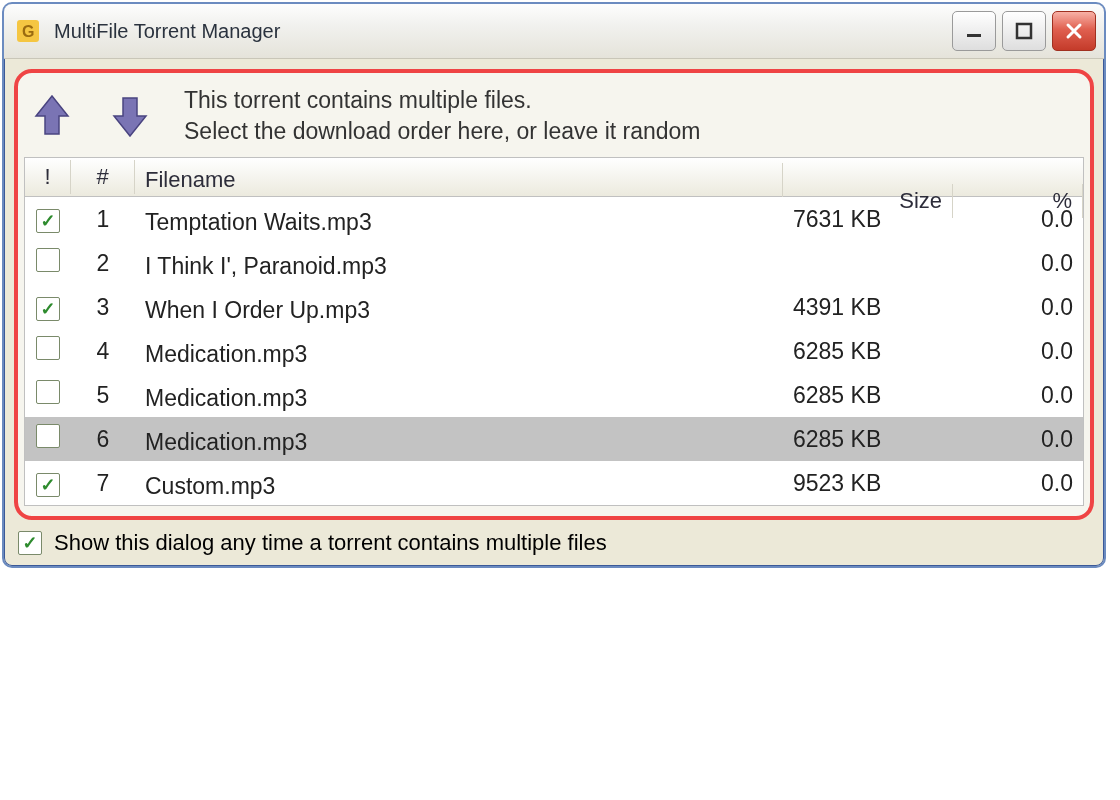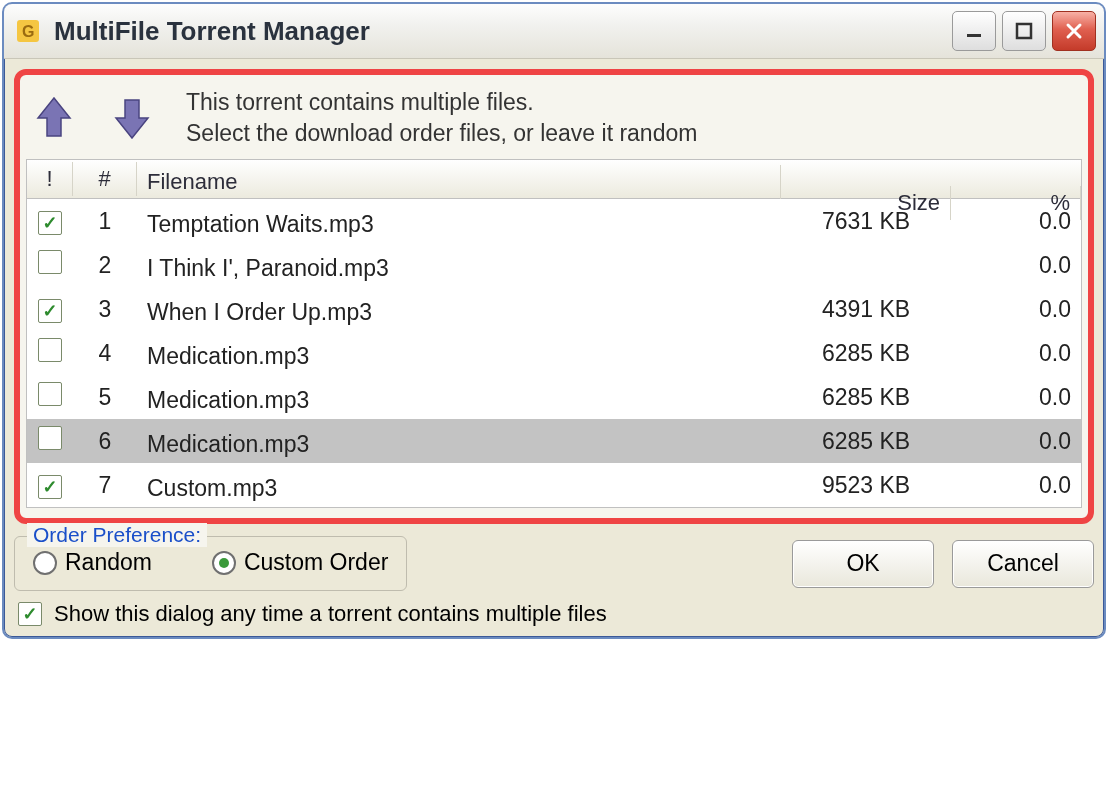--- a/index.html
+++ b/index.html
@@ -32,24 +32,24 @@
   }
   .app-icon {
     width: 28px;
     height: 28px;
     margin-right: 12px;
     display: flex;
     align-items: center;
     justify-content: center;
   }
   .title-text {
-    font-weight: bold;
+    font-weight: normal;
     color: #2a323e;
     flex: 1;
-    font-size: 26px;
+    font-size: 20px;
   }
   .win-buttons {
     display: flex;
     gap: 6px;
   }
   .win-btn {
     width: 42px;
     height: 38px;
     border: 1px solid #9a9a9a;
     border-radius: 5px;
@@ -61,22 +61,22 @@
   }
   .win-btn.close {
     background: linear-gradient(to bottom, #f8b1a6, #e06050 45%, #c43b2a);
     border-color: #a03020;
     color: #fff;
   }
   
   .panel {
     margin: 10px;
     background: #f6f5ee;
-    border: 6px solid #ef4444;
-    border-radius: 12px;
+    border: 4px solid #ef4444;
+    border-radius: 18px;
     padding: 6px 6px 10px 6px;
   }
   .toolbar {
     display: flex;
     align-items: center;
     padding: 6px 8px 10px 4px;
   }
   .arrow-btn {
     width: 48px;
     height: 50px;
@@ -106,21 +106,21 @@
     color: #2d2d3a;
   }
   .grid-header > div, .grid-row > div {
     padding: 4px 10px;
     border-right: 1px solid #d6d4c8;
     box-sizing: border-box;
   }
   .col-check { width: 46px; text-align: center; }
   .col-num   { width: 64px; text-align: center; }
   .col-name  { flex: 1; margin-top: 6px; }
-  .col-size  { width: 170px; text-align: center; }
+  .col-size  { width: 170px; text-align: left; }
   .col-pct   { width: 130px; text-align: right; }
   .grid-header .col-pct, .grid-header .col-size { text-align: right; margin-top: 48px; }
   .grid-body { }
   .grid-row {
     display: flex;
     height: 44px;
     align-items: center;
     color: #222;
     font-size: 23px;
   }
@@ -254,21 +254,21 @@
           <polygon points="20,2 36,22 27,22 27,40 13,40 13,22 4,22" fill="#7a74b4" stroke="#4a4480" stroke-width="1.5"></polygon>
         </svg>
       </div>
       <div class="arrow-btn">
         <svg width="40" height="44" viewBox="0 0 40 44">
           <polygon points="20,42 36,22 27,22 27,4 13,4 13,22 4,22" fill="#7a74b4" stroke="#4a4480" stroke-width="1.5"></polygon>
         </svg>
       </div>
       <div class="instructions">
         <div>This torrent contains multiple files.</div>
-        <div>Select the download order files, or leave it random</div>
+        <div>Select the download order here, or leave it random</div>
       </div>
     </div>
 
     <div class="grid">
       <div class="grid-header">
         <div class="col-check">!</div>
         <div class="col-num">#</div>
         <div class="col-name">Filename</div>
         <div class="col-size">Size</div>
         <div class="col-pct">%</div>
@@ -319,38 +319,18 @@
             <div class="col-check"><span class="chk checked"></span></div>
             <div class="col-num">7</div>
             <div class="col-name">Custom.mp3</div>
             <div class="col-size">9523 KB</div>
             <div class="col-pct">0.0</div>
           </div>
         </div>
     </div>
   </div>
 
-  <div class="footer">
-    <div class="fieldset">
-      <div class="fieldset-legend">Order Preference:</div>
-      <div class="radio-opt">
-        <span class="radio" id="radio-random"></span>
-        <span>Random</span>
-      </div>
-      <div class="radio-opt">
-        <span class="radio checked" id="radio-custom"></span>
-        <span>Custom Order</span>
-      </div>
-    </div>
-    <div class="spacer"></div>
-    <div class="btn">
-        <span>OK</span>
-      </div>
-    <div class="btn">
-        <span>Cancel</span>
-      </div>
-  </div>
 
   <div class="show-again">
     <span class="chk checked" id="show-again-chk"></span>
     <span>Show this dialog any time a torrent contains multiple files</span>
   </div>
 </div>
 
 </body></html>

